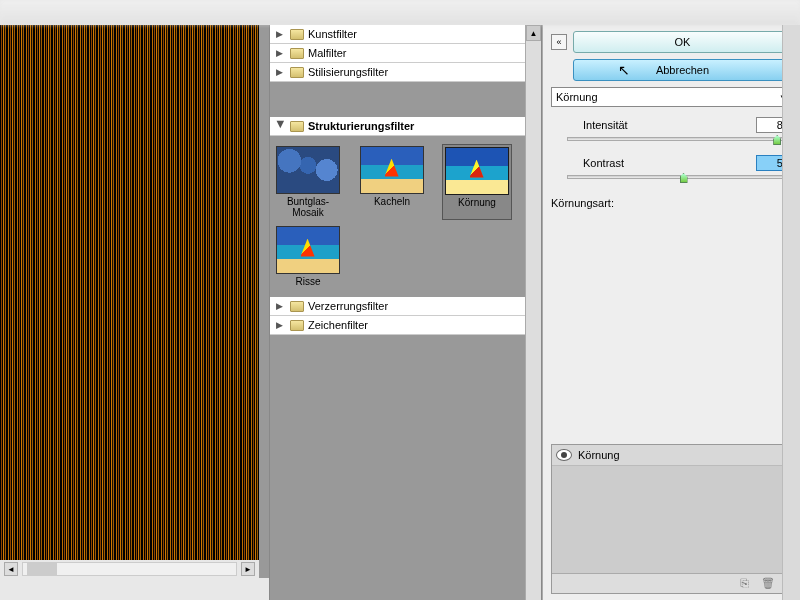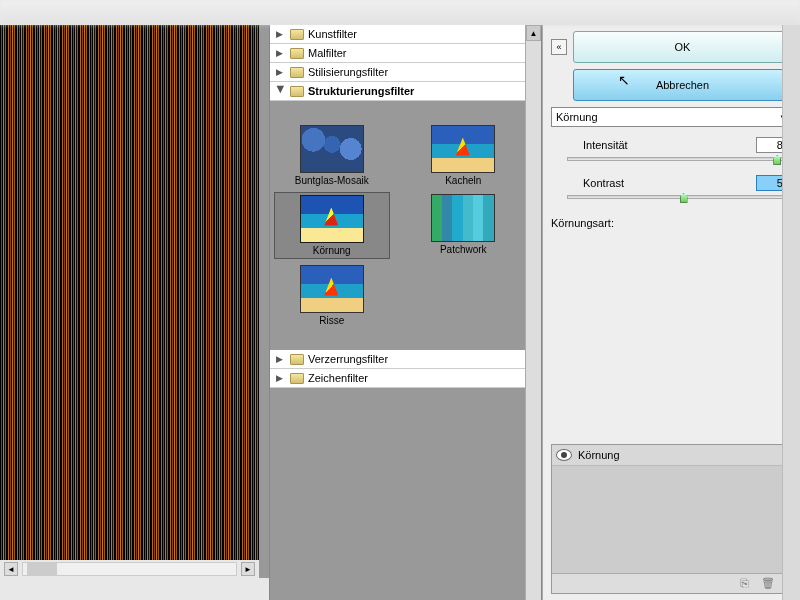--- a/index.html
+++ b/index.html
@@ -18,38 +18,38 @@
 .zoom-bar { height: 22px; background: #e8e8e8; }
 
 .filter-panel { width: 272px; background: #999; display: flex; flex-direction: column; border-right: 1px solid #888; }
 .filter-tree { flex: 1; background: #999; overflow: hidden; position: relative; }
 .tree-scroll { position: absolute; right: 0; top: 0; width: 16px; height: 100%; background: #ddd; border-left: 1px solid #aaa; }
 .tree-scroll .arrow { height: 16px; background: #ccc; display: flex; align-items: center; justify-content: center; font-size: 8px; border: 1px solid #aaa; }
 .tree-content { margin-right: 16px; }
 .tree-item { background: #fff; border-bottom: 1px solid #ccc; padding: 3px 6px; display: flex; align-items: center; gap: 4px; cursor: pointer; }
 .tree-item .tri { font-size: 9px; color: #555; width: 10px; }
 .tree-item .folder { width: 14px; height: 11px; background: linear-gradient(#f5e6a0,#d4c070); border: 1px solid #aa9550; border-radius: 1px; }
-.tree-item.expanded { font-weight: bold; }
+.tree-item.expanded { font-weight: bold; margin-top: 35px; }
 .tree-item.expanded .tri { transform: rotate(90deg); display: inline-block; }
-.thumbs { background: #999; padding: 22px 4px; display: grid; grid-template-columns: repeat(2,1fr); gap: 4px 16px; }
+.thumbs { background: #999; padding: 8px 4px; display: grid; grid-template-columns: repeat(4,1fr); gap: 4px 16px; }
 .thumb-item { text-align: center; cursor: pointer; padding: 2px; }
 .thumb-item.selected { background: #888; border: 1px solid #555; }
 .thumb-item .timg { width: 64px; height: 48px; margin: 0 auto 2px; border: 1px solid #333; background: linear-gradient(#2a5fbb 40%, #1ea0c8 40% 70%, #f0d080 70%); position: relative; }
 .thumb-item .timg.mosaic { background: radial-gradient(circle at 20% 30%, #4575c0 20%, transparent 20%), radial-gradient(circle at 50% 40%, #3565b0 20%, transparent 20%), radial-gradient(circle at 80% 50%, #5585d0 20%, transparent 20%), #2a4a80; }
 .thumb-item .timg.grain { filter: contrast(1.3) saturate(0.8); }
 .thumb-item .timg.patch { background: linear-gradient(90deg,#3a6 16%, #38a 16% 33%, #2ac 33% 50%, #4bc 50% 66%, #5cd 66% 83%, #3ab 83%), linear-gradient(#2a5fbb 40%, #1ea0c8 40%); }
 .thumb-item .timg::after { content:''; position:absolute; left: 38%; top: 25%; width: 14px; height: 18px; background: linear-gradient(135deg, #ffdd00 50%, #ff3300 50%); clip-path: polygon(0 100%, 50% 0, 100% 100%); }
 .thumb-item .timg.mosaic::after, .thumb-item .timg.patch::after { display:none; }
 .thumb-item span { font-size: 10px; color: #000; display: block; line-height: 1.1; }
 
 .control-panel { flex: 1; background: #eee; display: flex; flex-direction: column; padding: 6px 8px; gap: 6px; border-left: 1px solid #aaa; }
 .collapse-btn { width: 16px; height: 16px; border: 1px solid #888; background: #f5f5f5; display: flex; align-items: center; justify-content: center; font-size: 9px; cursor: pointer; }
 .btn-row { display: flex; align-items: center; gap: 6px; }
 .btn-row .collapse-btn { flex-shrink: 0; }
-.wide-btn { flex: 1; height: 32px; border: 1px solid #7aa; background: linear-gradient(#f8fdfd,#d0eef0); border-radius: 3px; display: flex; align-items: center; justify-content: center; cursor: pointer; }
+.wide-btn { flex: 1; height: 22px; border: 1px solid #7aa; background: linear-gradient(#f8fdfd,#d0eef0); border-radius: 3px; display: flex; align-items: center; justify-content: center; cursor: pointer; }
 .wide-btn.cancel { background: linear-gradient(#c8f0ff,#88d0f0); border-color: #3a90c0; position: relative; }
 .cursor-img { position: absolute; left: 44px; top: 2px; font-size: 14px; pointer-events: none; }
 
 .dropdown { height: 20px; border: 1px solid #888; background: #fff; display: flex; align-items: center; padding: 0 4px; justify-content: space-between; cursor: pointer; }
 .dropdown .dd-arrow { font-size: 8px; }
 
 .slider-group { padding: 4px 0 4px 16px; }
 .slider-row { display: flex; justify-content: space-between; align-items: center; margin-bottom: 2px; margin-left: 16px; }
 .slider-row input { width: 36px; height: 16px; border: 1px solid #888; text-align: right; padding-right: 2px; font-size: 11px; }
 .slider-row input.hl { background: #88d0f8; border-color: #2a80c0; }

